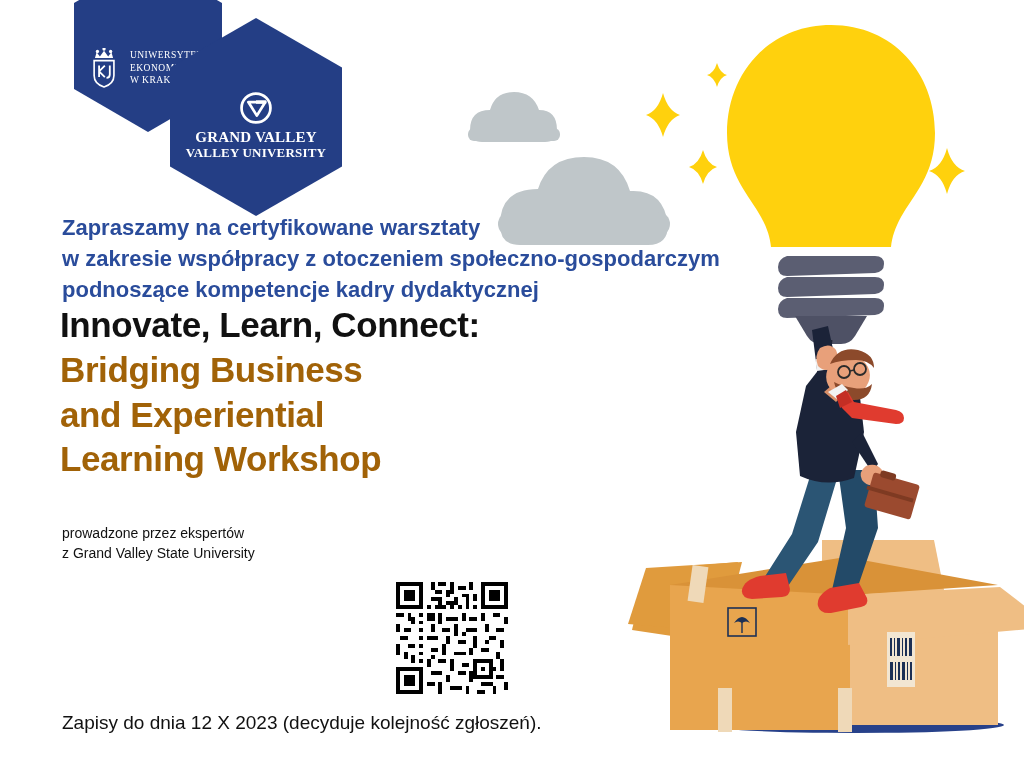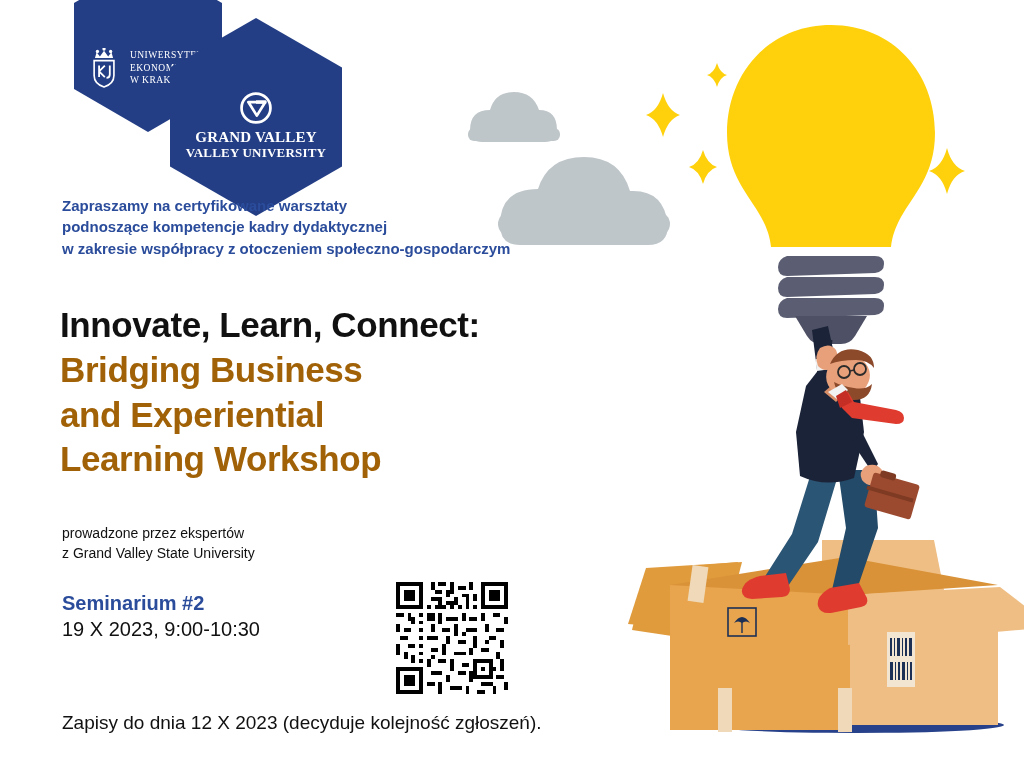--- a/index.html
+++ b/index.html
@@ -49,23 +49,23 @@
     font-family:"Liberation Serif", serif;
     font-weight:bold;
     letter-spacing:.2px;
     white-space:nowrap;
   }
   .gvsu-w1 { font-size:15px; }
   .gvsu-w2 { font-size:13px; margin-top:-1px; }
 
   
   .intro {
-    position:absolute; left:62px; top:195px; width:580px;
+    position:absolute; left:62px; top:212px; width:580px;
     color:#2A4C9B;
-    font-size:15px; font-weight:bold; line-height:1.42;
+    font-size:22px; font-weight:bold; line-height:1.42;
   }
   .intro div { white-space:nowrap; }
 
   .headline { position:absolute; left:60px; top:303px; width:600px; }
   .headline .hl {
     font-size:35px; font-weight:bold; line-height:1.28;
     letter-spacing:-.4px; white-space:nowrap;
   }
   .hl-black { color:#111111; }
   .hl-blue  { color:#a16207; }
@@ -263,41 +263,37 @@
           <rect x="20" y="11" width="12" height="4" fill="#ffffff"></rect>
         </svg>
         <div class="gvsu-w1">GRAND VALLEY</div>
         <div class="gvsu-w2">VALLEY UNIVERSITY</div>
       </div>
     </div>
   </div>
 
   <div class="intro">
     <div>Zapraszamy na  certyfikowane warsztaty</div>
+    <div>w zakresie współpracy z otoczeniem społeczno-gospodarczym</div>
     <div>podnoszące kompetencje kadry dydaktycznej</div>
-    <div>w zakresie współpracy z otoczeniem społeczno-gospodarczym</div>
   </div>
 
   <div class="headline">
     <div class="hl hl-black">Innovate, Learn, Connect:</div>
     <div class="hl hl-blue">Bridging Business</div>
     <div class="hl hl-blue">and Experiential</div>
     <div class="hl hl-blue">Learning Workshop</div>
   </div>
 
   <div class="byline">
     <div>prowadzone przez ekspertów</div>
     <div>z Grand Valley State University</div>
   </div>
 
   <div class="seminars">
-    <div class="sem-block">
-      <div class="sem-title">Seminarium #2</div>
-      <div class="sem-date">19 X 2023, 9:00-10:30</div>
-    </div>
   </div>
 
   <div class="deadline">Zapisy do dnia 12 X 2023 (decyduje kolejność zgłoszeń).</div>
 
   <div class="qr">
     <svg viewBox="0 0 29 29" width="112" height="112" shape-rendering="crispEdges">
       <rect width="29" height="29" fill="#ffffff"></rect>
       <g fill="#000000">
 
         <rect x="0" y="0" width="7" height="1"></rect>

